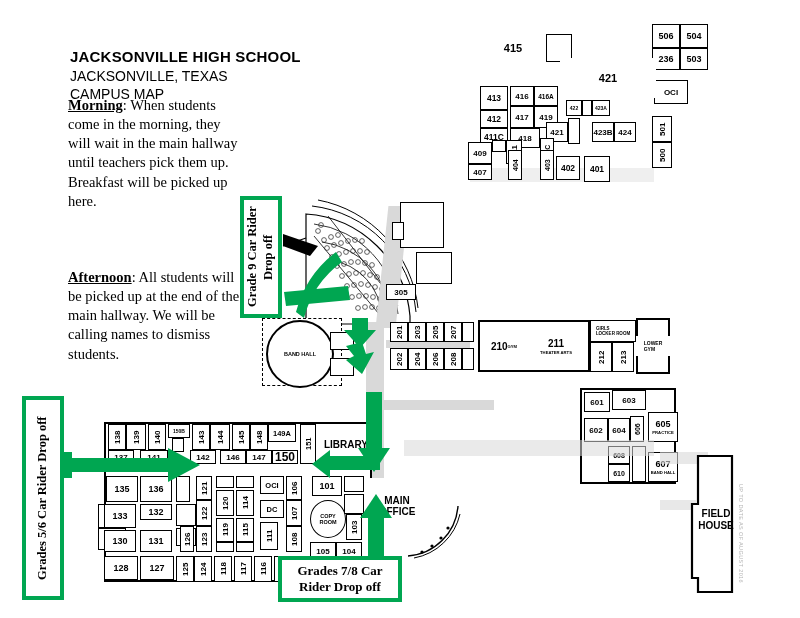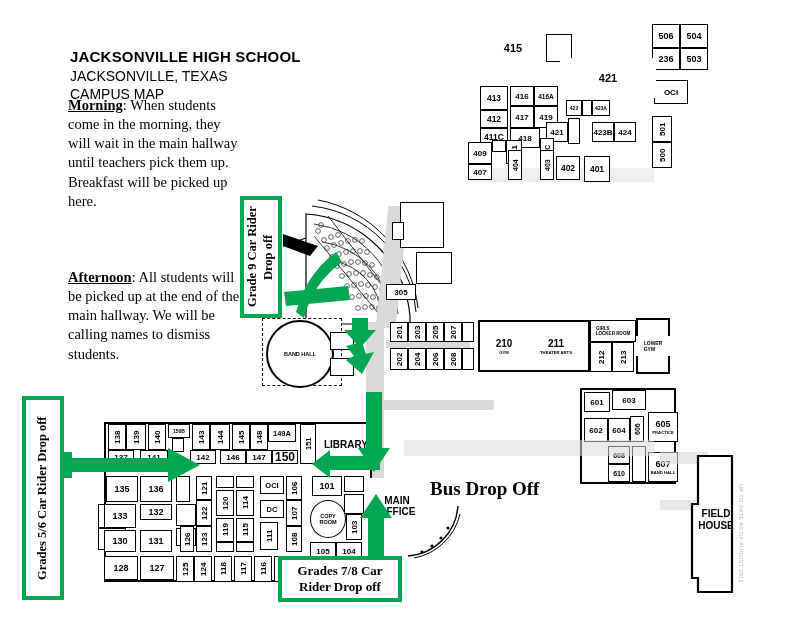--- a/index.html
+++ b/index.html
@@ -202,21 +202,21 @@
   <div class="rm v" style="left:426px;top:322px;width:18px;height:20px;font-size:8px;">205</div>
   <div class="rm v" style="left:444px;top:322px;width:18px;height:20px;font-size:8px;">207</div>
   <div class="rm v" style="left:390px;top:348px;width:18px;height:22px;font-size:8px;">202</div>
   <div class="rm v" style="left:408px;top:348px;width:18px;height:22px;font-size:8px;">204</div>
   <div class="rm v" style="left:426px;top:348px;width:18px;height:22px;font-size:8px;">206</div>
   <div class="rm v" style="left:444px;top:348px;width:18px;height:22px;font-size:8px;">208</div>
   <div class="rm tiny" style="left:462px;top:322px;width:12px;height:20px;"></div>
   <div class="rm tiny" style="left:462px;top:348px;width:12px;height:22px;"></div>
 
   <div class="shell" style="left:478px;top:320px;width:112px;height:52px;"></div>
-  <div class="rm nb" style="left:482px;top:324px;width:44px;height:44px;flex-direction:column;font-size:10px;">
+  <div class="rm nb" style="left:482px;top:324px;width:44px;height:44px;flex-direction:row;font-size:10px;">
     <span>210</span>
     <span class="sub">GYM</span>
   </div>
   <div class="rm nb" style="left:528px;top:324px;width:56px;height:44px;flex-direction:column;font-size:10px;">
     <span>211</span>
     <span class="sub">THEATER ARTS</span>
   </div>
   <div class="rm thin" style="left:590px;top:320px;width:46px;height:22px;font-size:4.5px;">GIRLS<br>LOCKER ROOM</div>
   <div class="rm v" style="left:590px;top:342px;width:22px;height:30px;font-size:8px;">212</div>
   <div class="rm v" style="left:612px;top:342px;width:22px;height:30px;font-size:8px;">213</div>
@@ -329,21 +329,20 @@
     <path d="M12,58 A58,58 0 0 0 58,14" fill="none" stroke="#000" stroke-width="1"></path>
     <g fill="#000">
         <circle cx="20" cy="52" r="1.6"></circle>
         <circle cx="30" cy="46" r="1.6"></circle>
         <circle cx="39" cy="38" r="1.6"></circle>
         <circle cx="46" cy="28" r="1.6"></circle>
       </g>
   </svg>
 
   <div class="corr" style="left:404px;top:440px;width:250px;height:16px;opacity:.55;"></div>
-  <div class="lbl-serif" style="left:430px;top:478px;">Bus Drop Off</div>
 
   <div class="corr" style="left:660px;top:452px;width:48px;height:12px;opacity:.6;"></div>
   <div class="corr" style="left:660px;top:500px;width:36px;height:10px;opacity:.6;"></div>
   <svg style="position:absolute;left:688px;top:452px;width:60px;height:144px;overflow:visible;" viewBox="0 0 60 144">
     <path d="M10,4 L44,4 L44,140 L10,140 L10,126 L4,126 L4,52 L10,52 Z" fill="#ffffff" stroke="#000" stroke-width="2.2"></path>
   </svg>
   <div class="lbl" style="left:690px;top:508px;width:52px;line-height:1.15;font-size:10px;white-space:pre-line;">FIELD
 HOUSE</div>
   <div class="vstamp" style="left:738px;top:484px;height:110px;">UP TO DATE AS OF AUGUST 2016</div>
 

